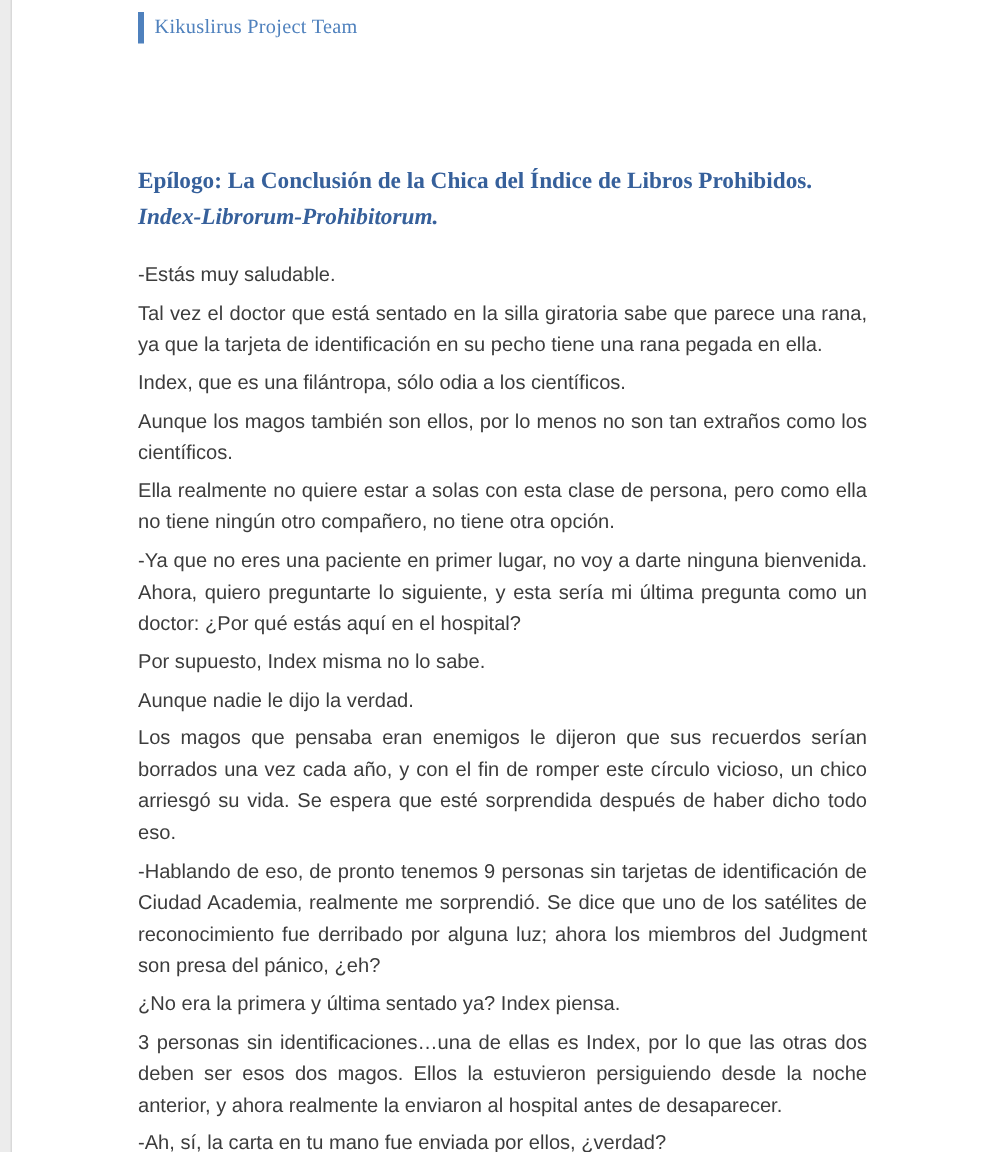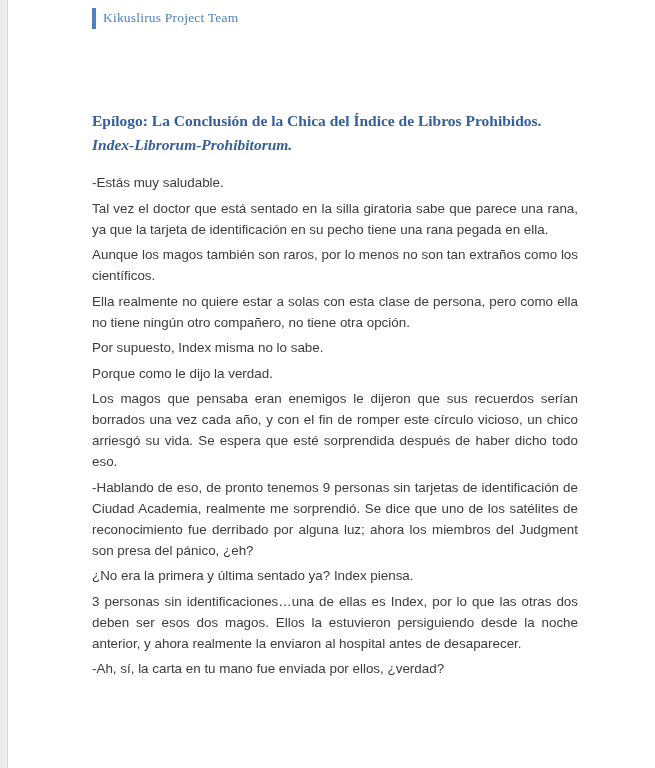--- a/index.html
+++ b/index.html
@@ -84,24 +84,26 @@
     </div>
 
     <div class="doc-title">
       <div class="title-line1">Epílogo: La Conclusión de la Chica del Índice de Libros Prohibidos.</div>
       <div class="title-line2">Index-Librorum-Prohibitorum.</div>
     </div>
 
     <div class="body-text">
       <p>-Estás muy saludable.</p>
       <p>Tal vez el doctor que está sentado en la silla giratoria sabe que parece una rana, ya que la tarjeta de identificación en su pecho tiene una rana pegada en ella.</p>
-      <p>Aunque los magos también son raros, por lo menos no son tan extraños como los científicos.</p>
+      <p>Index, que es una filántropa, sólo odia a los científicos.</p>
+      <p>Aunque los magos también son ellos, por lo menos no son tan extraños como los científicos.</p>
       <p>Ella realmente no quiere estar a solas con esta clase de persona, pero como ella no tiene ningún otro compañero, no tiene otra opción.</p>
+      <p>-Ya que no eres una paciente en primer lugar, no voy a darte ninguna bienvenida. Ahora, quiero preguntarte lo siguiente, y esta sería mi última pregunta como un doctor: ¿Por qué estás aquí en el hospital?</p>
       <p>Por supuesto, Index misma no lo sabe.</p>
-      <p>Porque como le dijo la verdad.</p>
+      <p>Aunque nadie le dijo la verdad.</p>
       <p>Los magos que pensaba eran enemigos le dijeron que sus recuerdos serían borrados una vez cada año, y con el fin de romper este círculo vicioso, un chico arriesgó su vida. Se espera que esté sorprendida después de haber dicho todo eso.</p>
       <p>-Hablando de eso, de pronto tenemos 9 personas sin tarjetas de identificación de Ciudad Academia, realmente me sorprendió. Se dice que uno de los satélites de reconocimiento fue derribado por alguna luz; ahora los miembros del Judgment son presa del pánico, ¿eh?</p>
       <p>¿No era la primera y última sentado ya? Index piensa.</p>
       <p>3 personas sin identificaciones…una de ellas es Index, por lo que las otras dos deben ser esos dos magos. Ellos la estuvieron persiguiendo desde la noche anterior, y ahora realmente la enviaron al hospital antes de desaparecer.</p>
       <p>-Ah, sí, la carta en tu mano fue enviada por ellos, ¿verdad?</p>
     </div>
 
   </div>
 </div>
 

